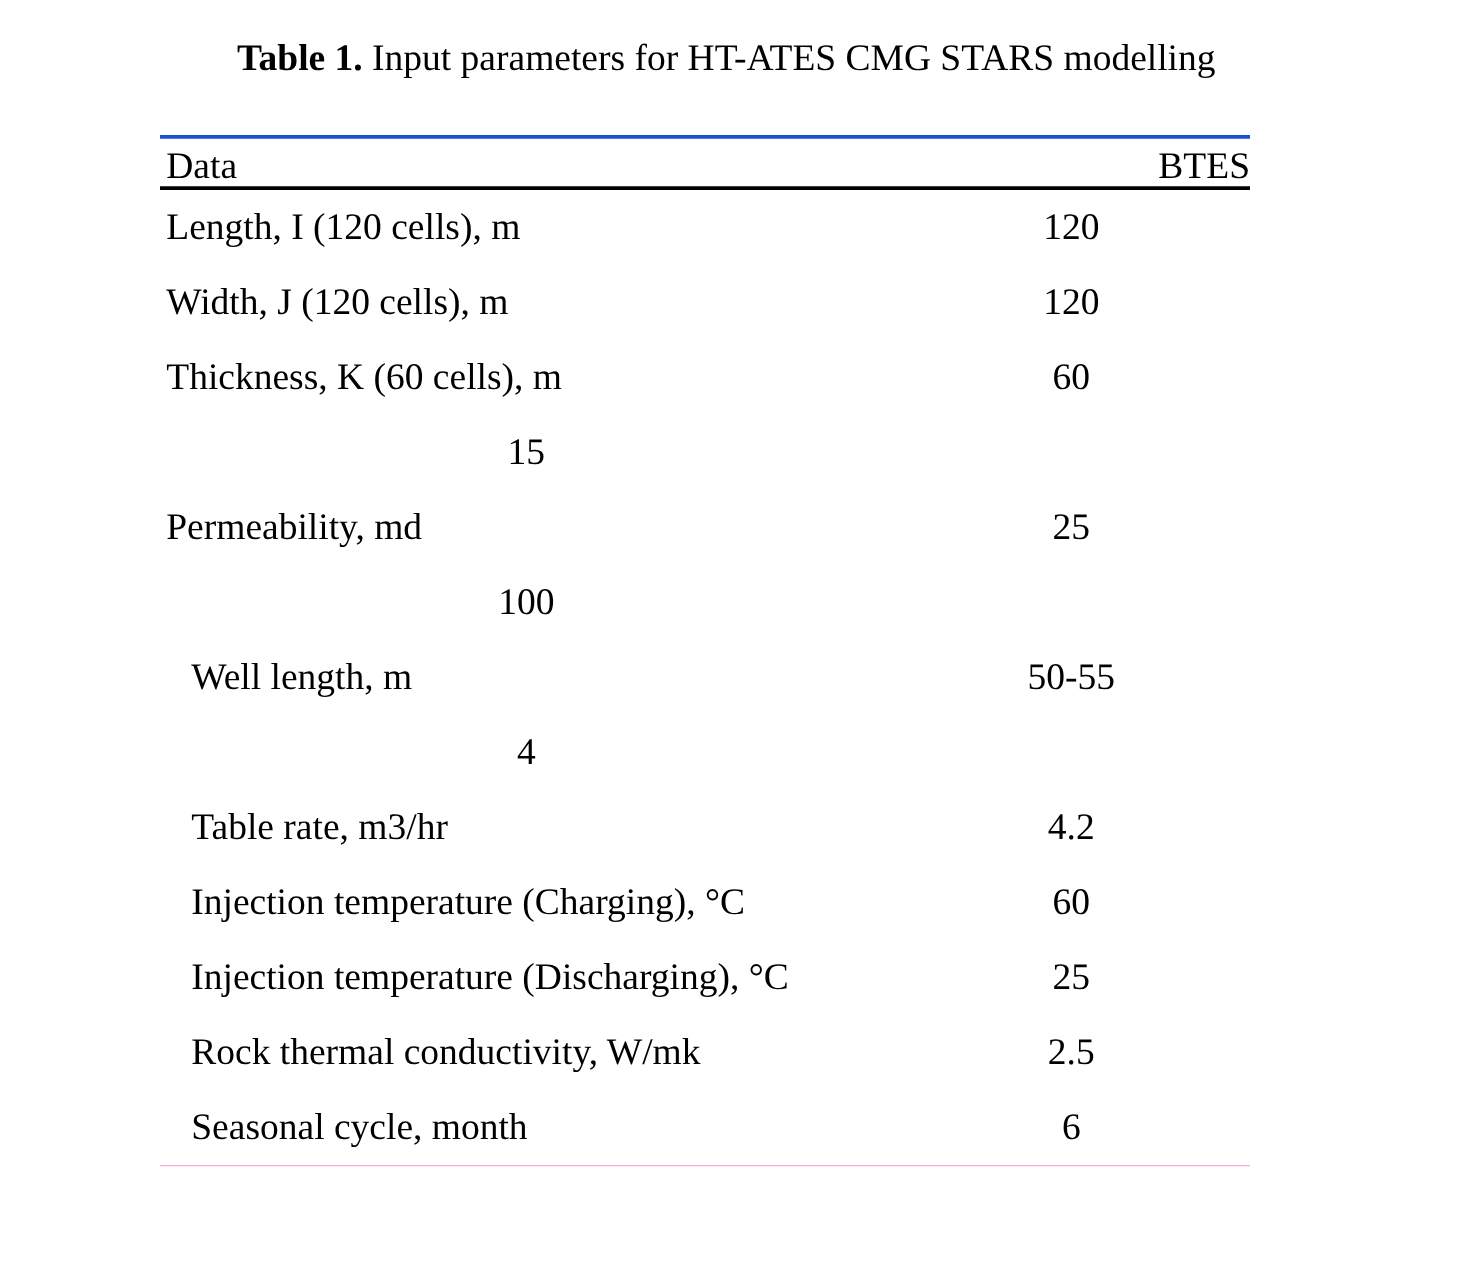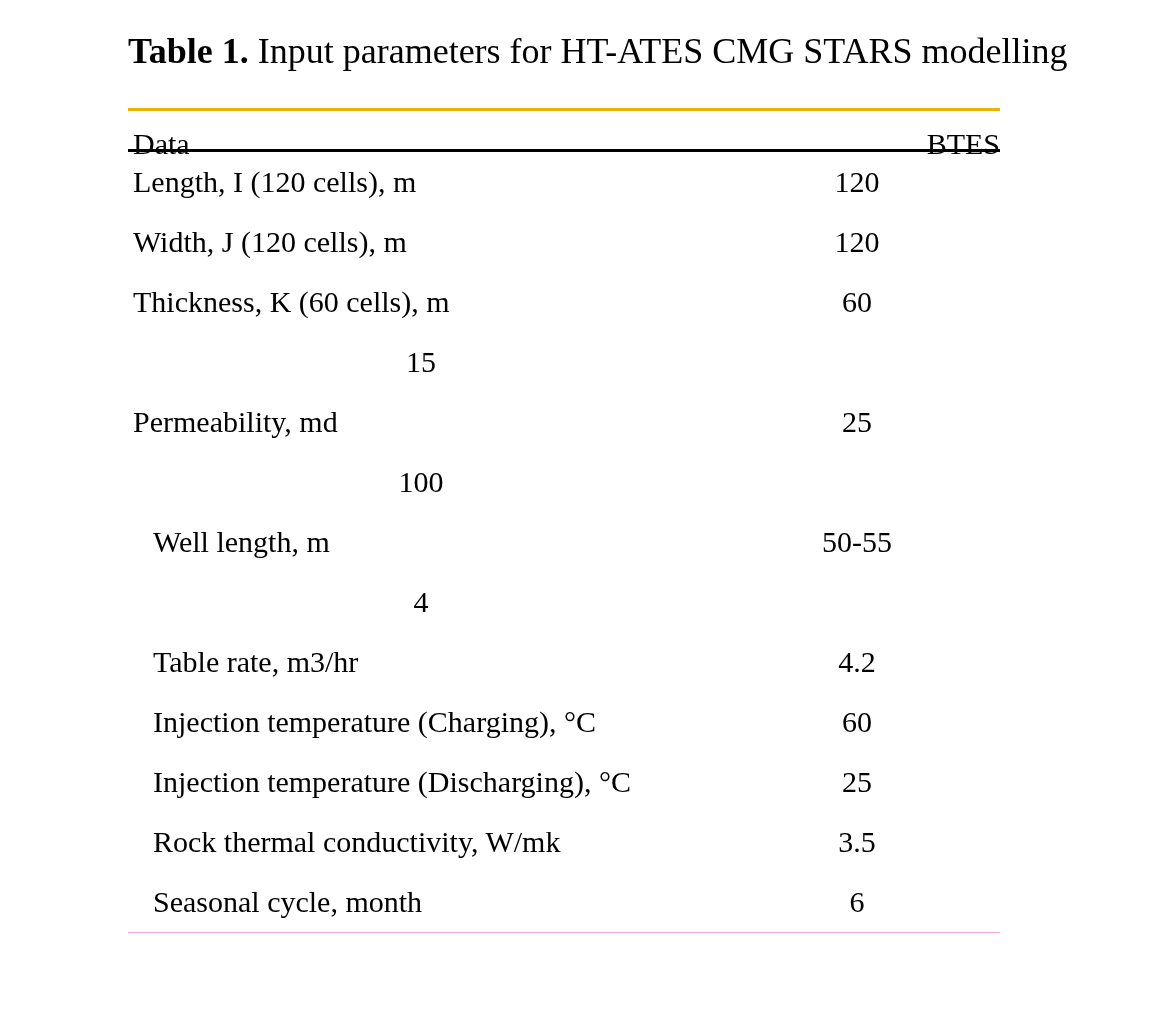--- a/index.html
+++ b/index.html
@@ -11,43 +11,43 @@
     height: 1027px;
     background: #ffffff;
     color: #000000;
     font-family: "Liberation Serif", "DejaVu Serif", serif;
     position: relative;
     overflow: hidden;
   }
   .caption {
     position: absolute;
     top: 30px;
-    left: 128px;
+    left: 145px;
     width: 872px;
     text-align: center;
-    font-size: 36px;
+    font-size: 30px;
     white-space: nowrap;
   }
   .caption .caption-label {
     font-weight: bold;
   }
   .datatable {
     position: absolute;
     top: 108px;
     left: 128px;
     width: 872px;
   }
   .thead {
     display: grid;
     grid-template-columns: 1fr 286px;
-    border-top: 3px solid #eab308;
+    border-top: 3px solid #1d4ed8;
     border-bottom: 3px solid #000;
     height: 44px;
     box-sizing: border-box;
-    padding-top: 16px;
+    padding-top: 5px;
     font-size: 30px;
   }
   .col-data-header {
     padding-left: 5px;
   }
   .col-value-header {
     text-align: right;
   }
   .tbody {
     border-bottom: 1px solid #f9a8d4;
@@ -133,21 +133,21 @@
     <div class="cell-value">60</div>
   </div>
 
   <div class="trow indent">
     <div class="cell-label">Injection temperature (Discharging), °C</div>
     <div class="cell-value">25</div>
   </div>
 
   <div class="trow indent">
     <div class="cell-label">Rock thermal conductivity, W/mk</div>
-    <div class="cell-value">3.5</div>
+    <div class="cell-value">2.5</div>
   </div>
 
   <div class="trow indent">
     <div class="cell-label">Seasonal cycle, month</div>
     <div class="cell-value">6</div>
   </div>
 </div>
 </div>
 
 </body></html>

